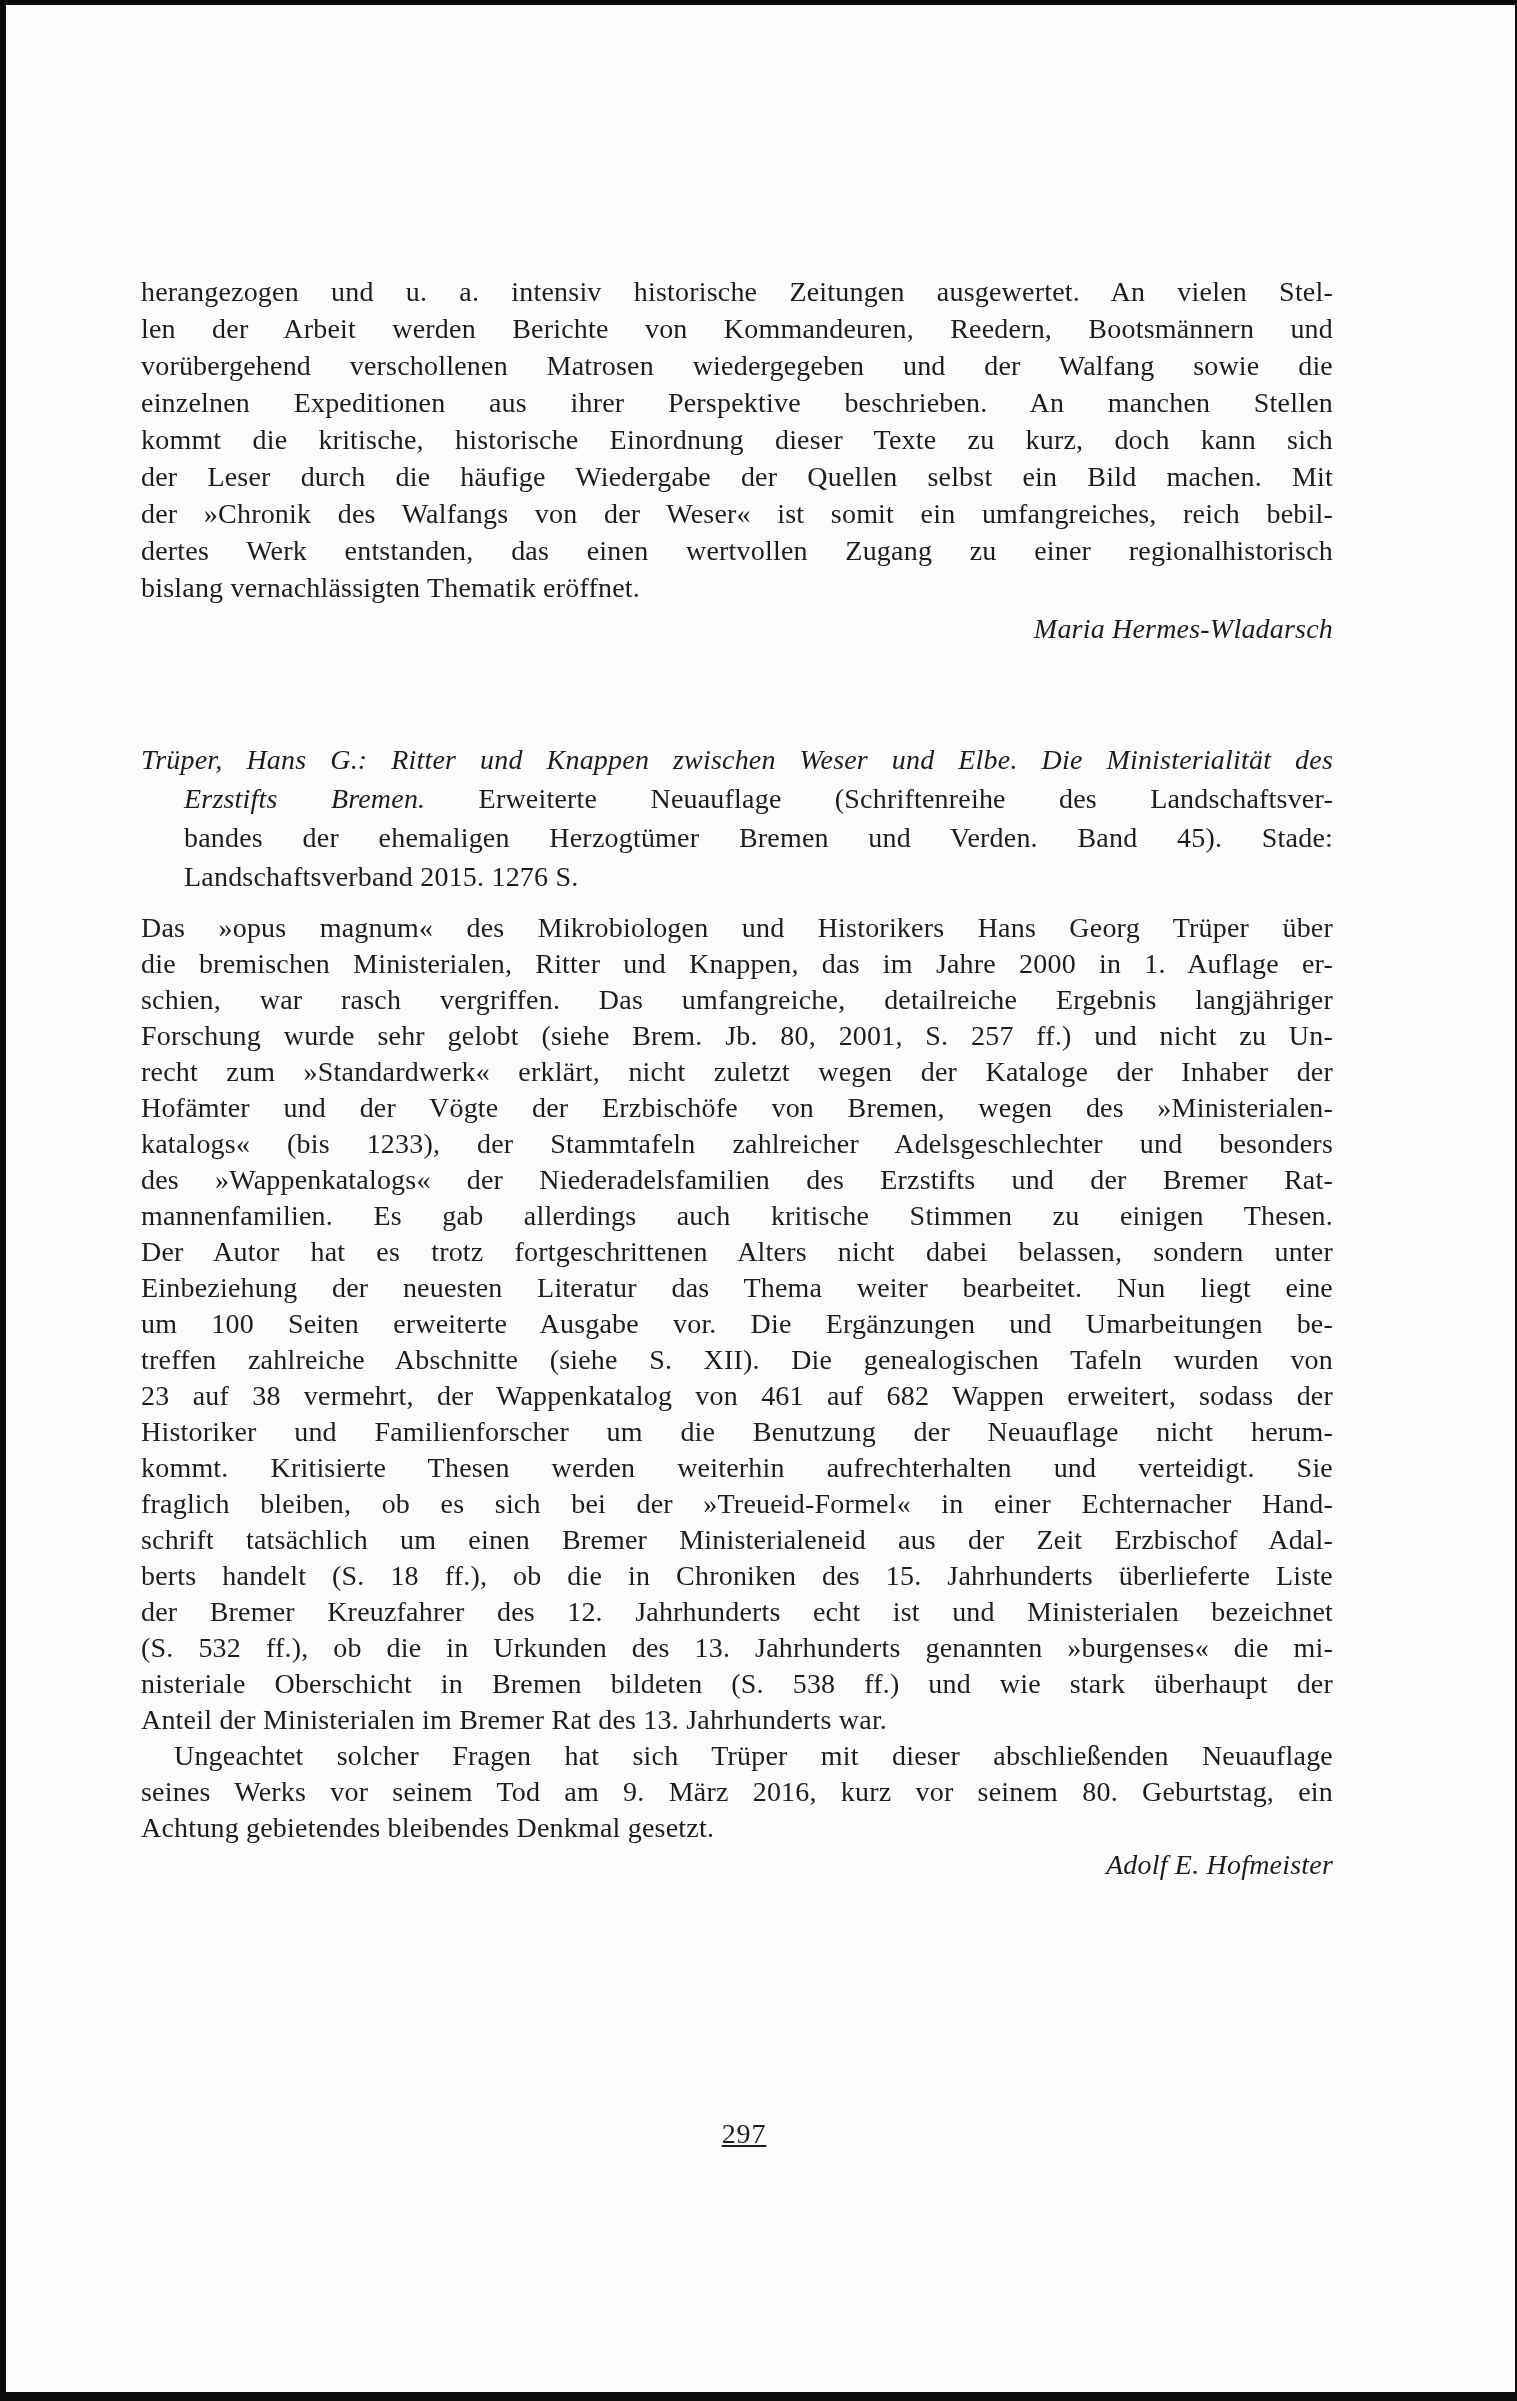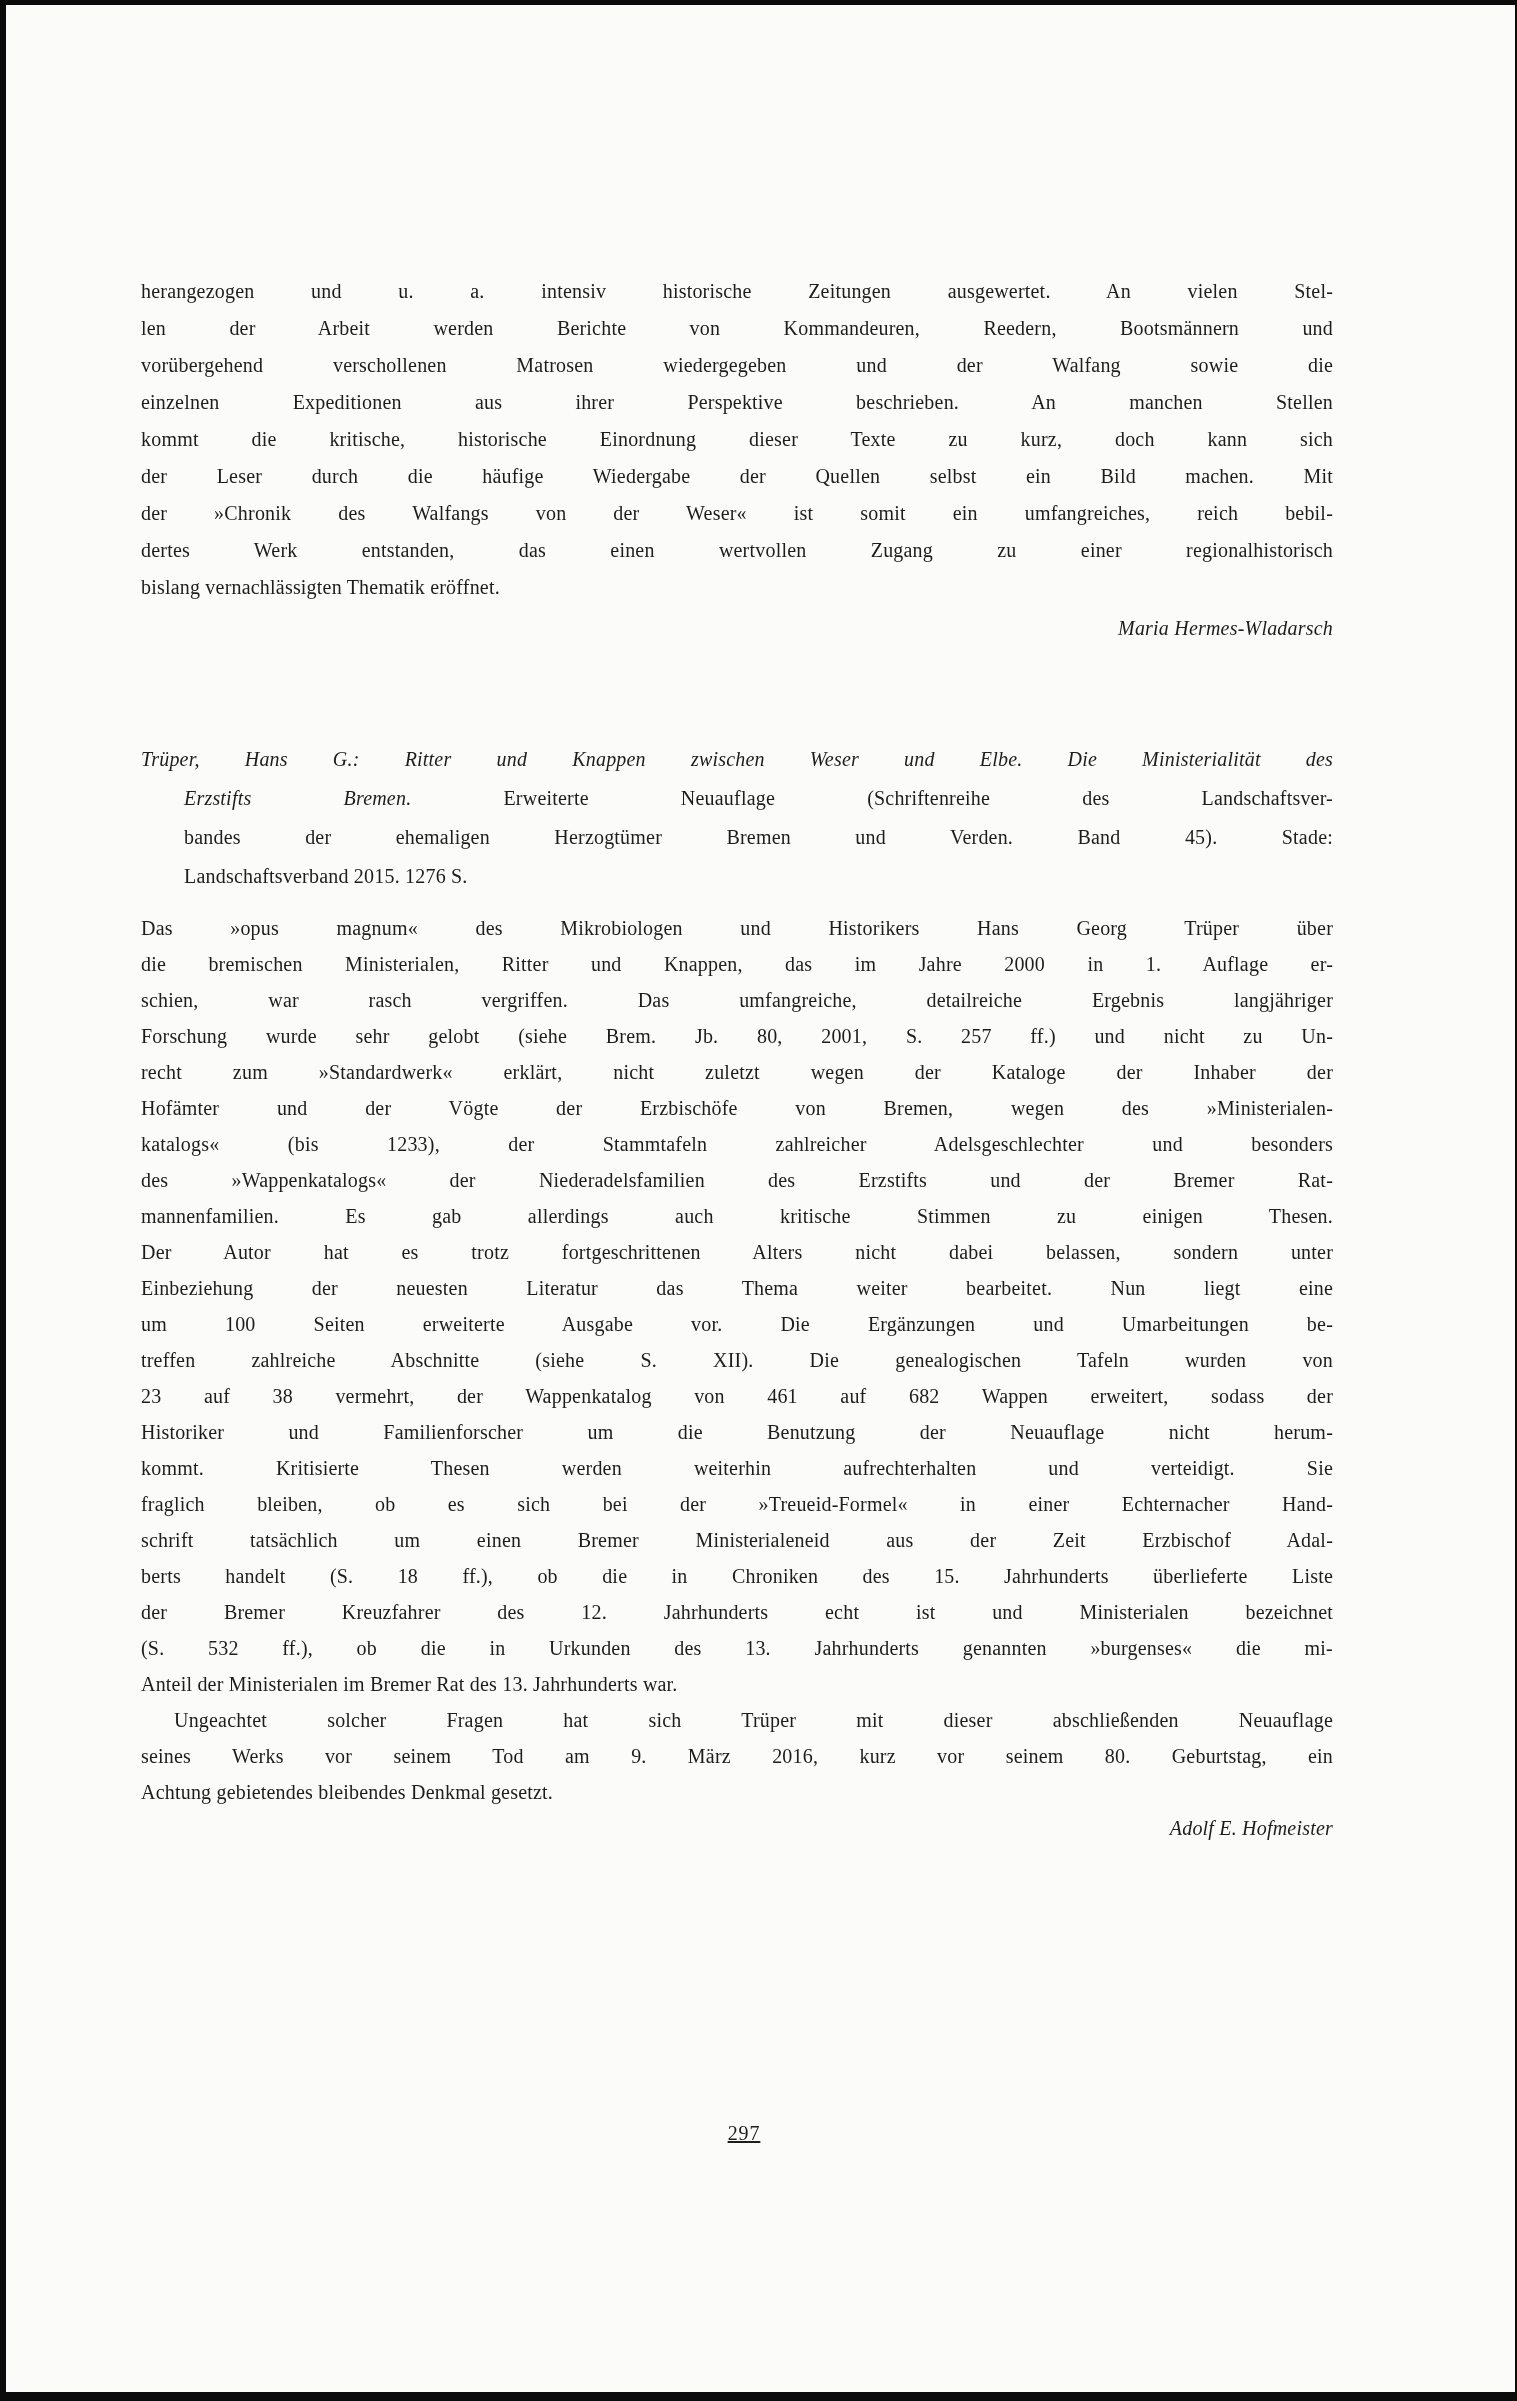--- a/index.html
+++ b/index.html
@@ -24,21 +24,21 @@
   .content {
     position: absolute;
     left: 135px;
     top: 0;
     width: 1192px;
   }
   .block { position: absolute; left: 0; width: 1192px; }
 
   
   .para, .citation, .signature, .page-number {
-    font-size: 20px;
+    font-size: 28px;
     letter-spacing: 0.2px;
     line-height: 37px;
   }
   .para .tline {
     text-align: justify;
     text-align-last: justify;
     white-space: normal;
   }
   .para .tline:last-child {
     text-align: justify;
@@ -128,20 +128,21 @@
           <div class="tline">um 100 Seiten erweiterte Ausgabe vor. Die Ergänzungen und Umarbeitungen be-</div>
           <div class="tline">treffen zahlreiche Abschnitte (siehe S. XII). Die genealogischen Tafeln wurden von</div>
           <div class="tline">23 auf 38 vermehrt, der Wappenkatalog von 461 auf 682 Wappen erweitert, sodass der</div>
           <div class="tline">Historiker und Familienforscher um die Benutzung der Neuauflage nicht herum-</div>
           <div class="tline">kommt. Kritisierte Thesen werden weiterhin aufrechterhalten und verteidigt. Sie</div>
           <div class="tline">fraglich bleiben, ob es sich bei der »Treueid-Formel« in einer Echternacher Hand-</div>
           <div class="tline">schrift tatsächlich um einen Bremer Ministerialeneid aus der Zeit Erzbischof Adal-</div>
           <div class="tline">berts handelt (S. 18 ff.), ob die in Chroniken des 15. Jahrhunderts überlieferte Liste</div>
           <div class="tline">der Bremer Kreuzfahrer des 12. Jahrhunderts echt ist und Ministerialen bezeichnet</div>
           <div class="tline">(S. 532 ff.), ob die in Urkunden des 13. Jahrhunderts genannten »burgenses« die mi-</div>
+          <div class="tline">nisteriale Oberschicht in Bremen bildeten (S. 538 ff.) und wie stark überhaupt der</div>
           <div class="tline">Anteil der Ministerialen im Bremer Rat des 13. Jahrhunderts war.</div>
         </section>
       <section id="main-para2" class="para">
           <div class="tline">Ungeachtet solcher Fragen hat sich Trüper mit dieser abschließenden Neuauflage</div>
           <div class="tline">seines Werks vor seinem Tod am 9. März 2016, kurz vor seinem 80. Geburtstag, ein</div>
           <div class="tline">Achtung gebietendes bleibendes Denkmal gesetzt.</div>
         </section>
       <div id="sig2" class="signature">Adolf E. Hofmeister</div>
     </div>
 

